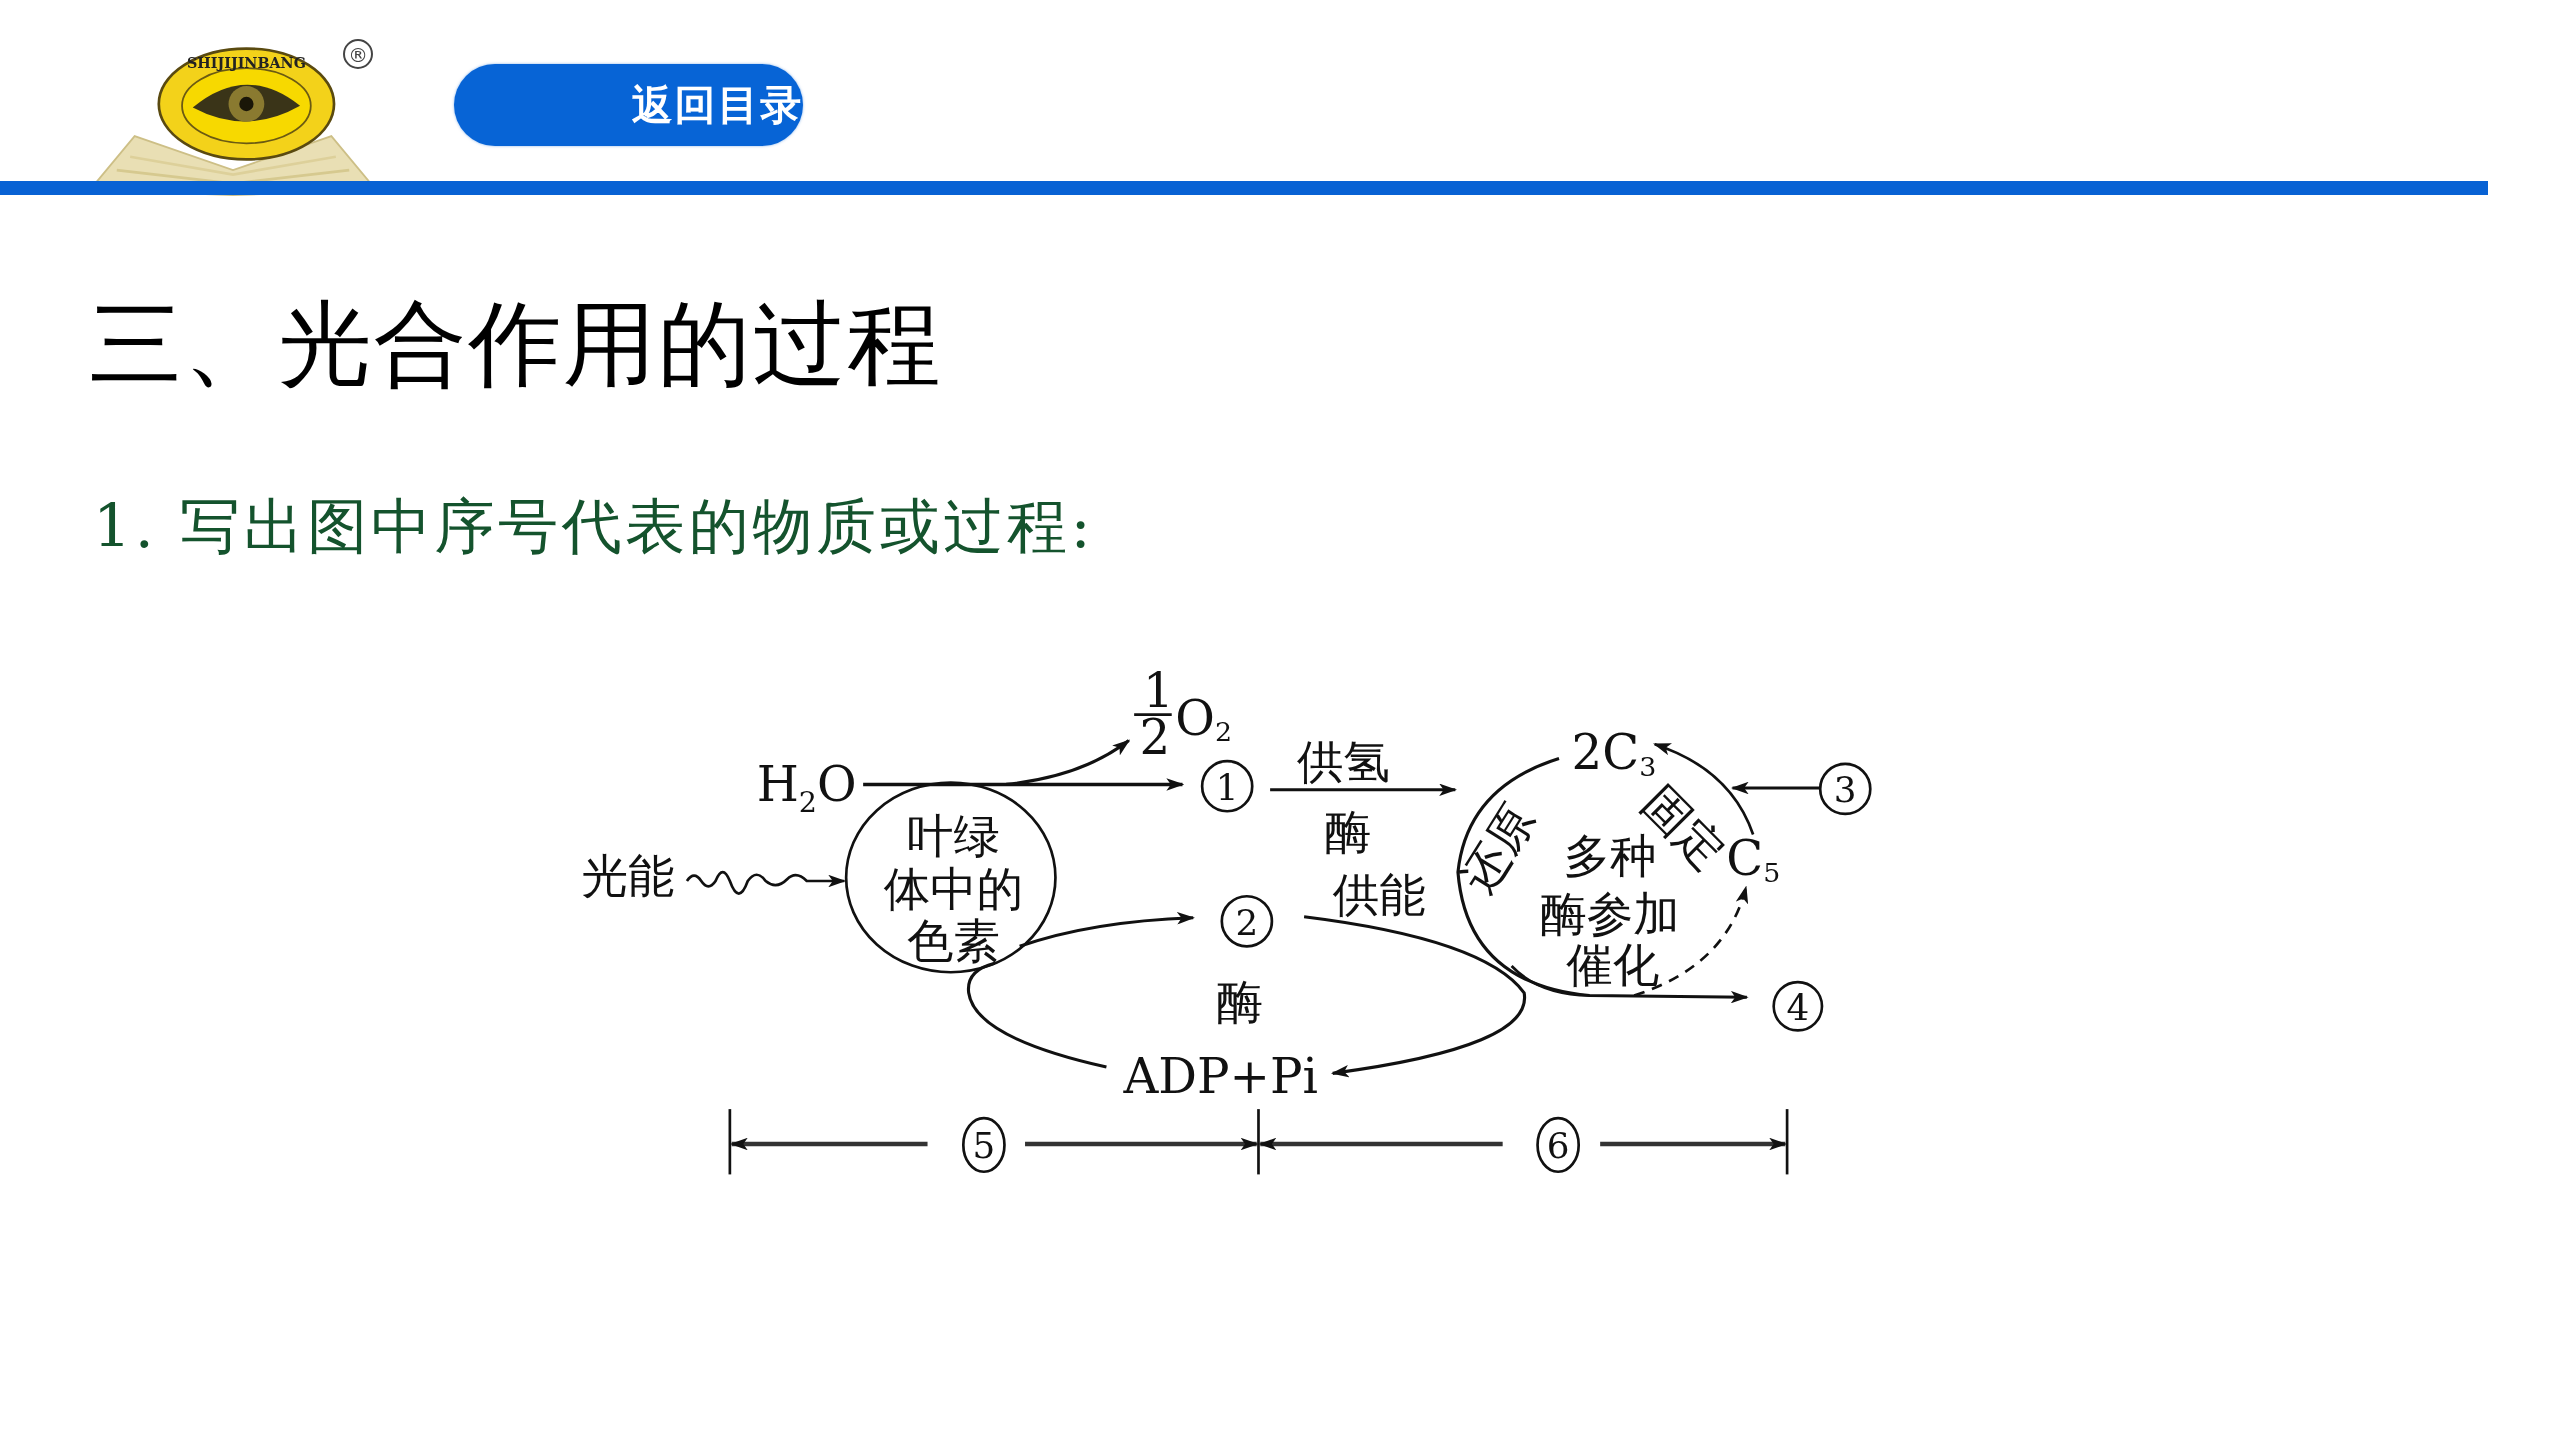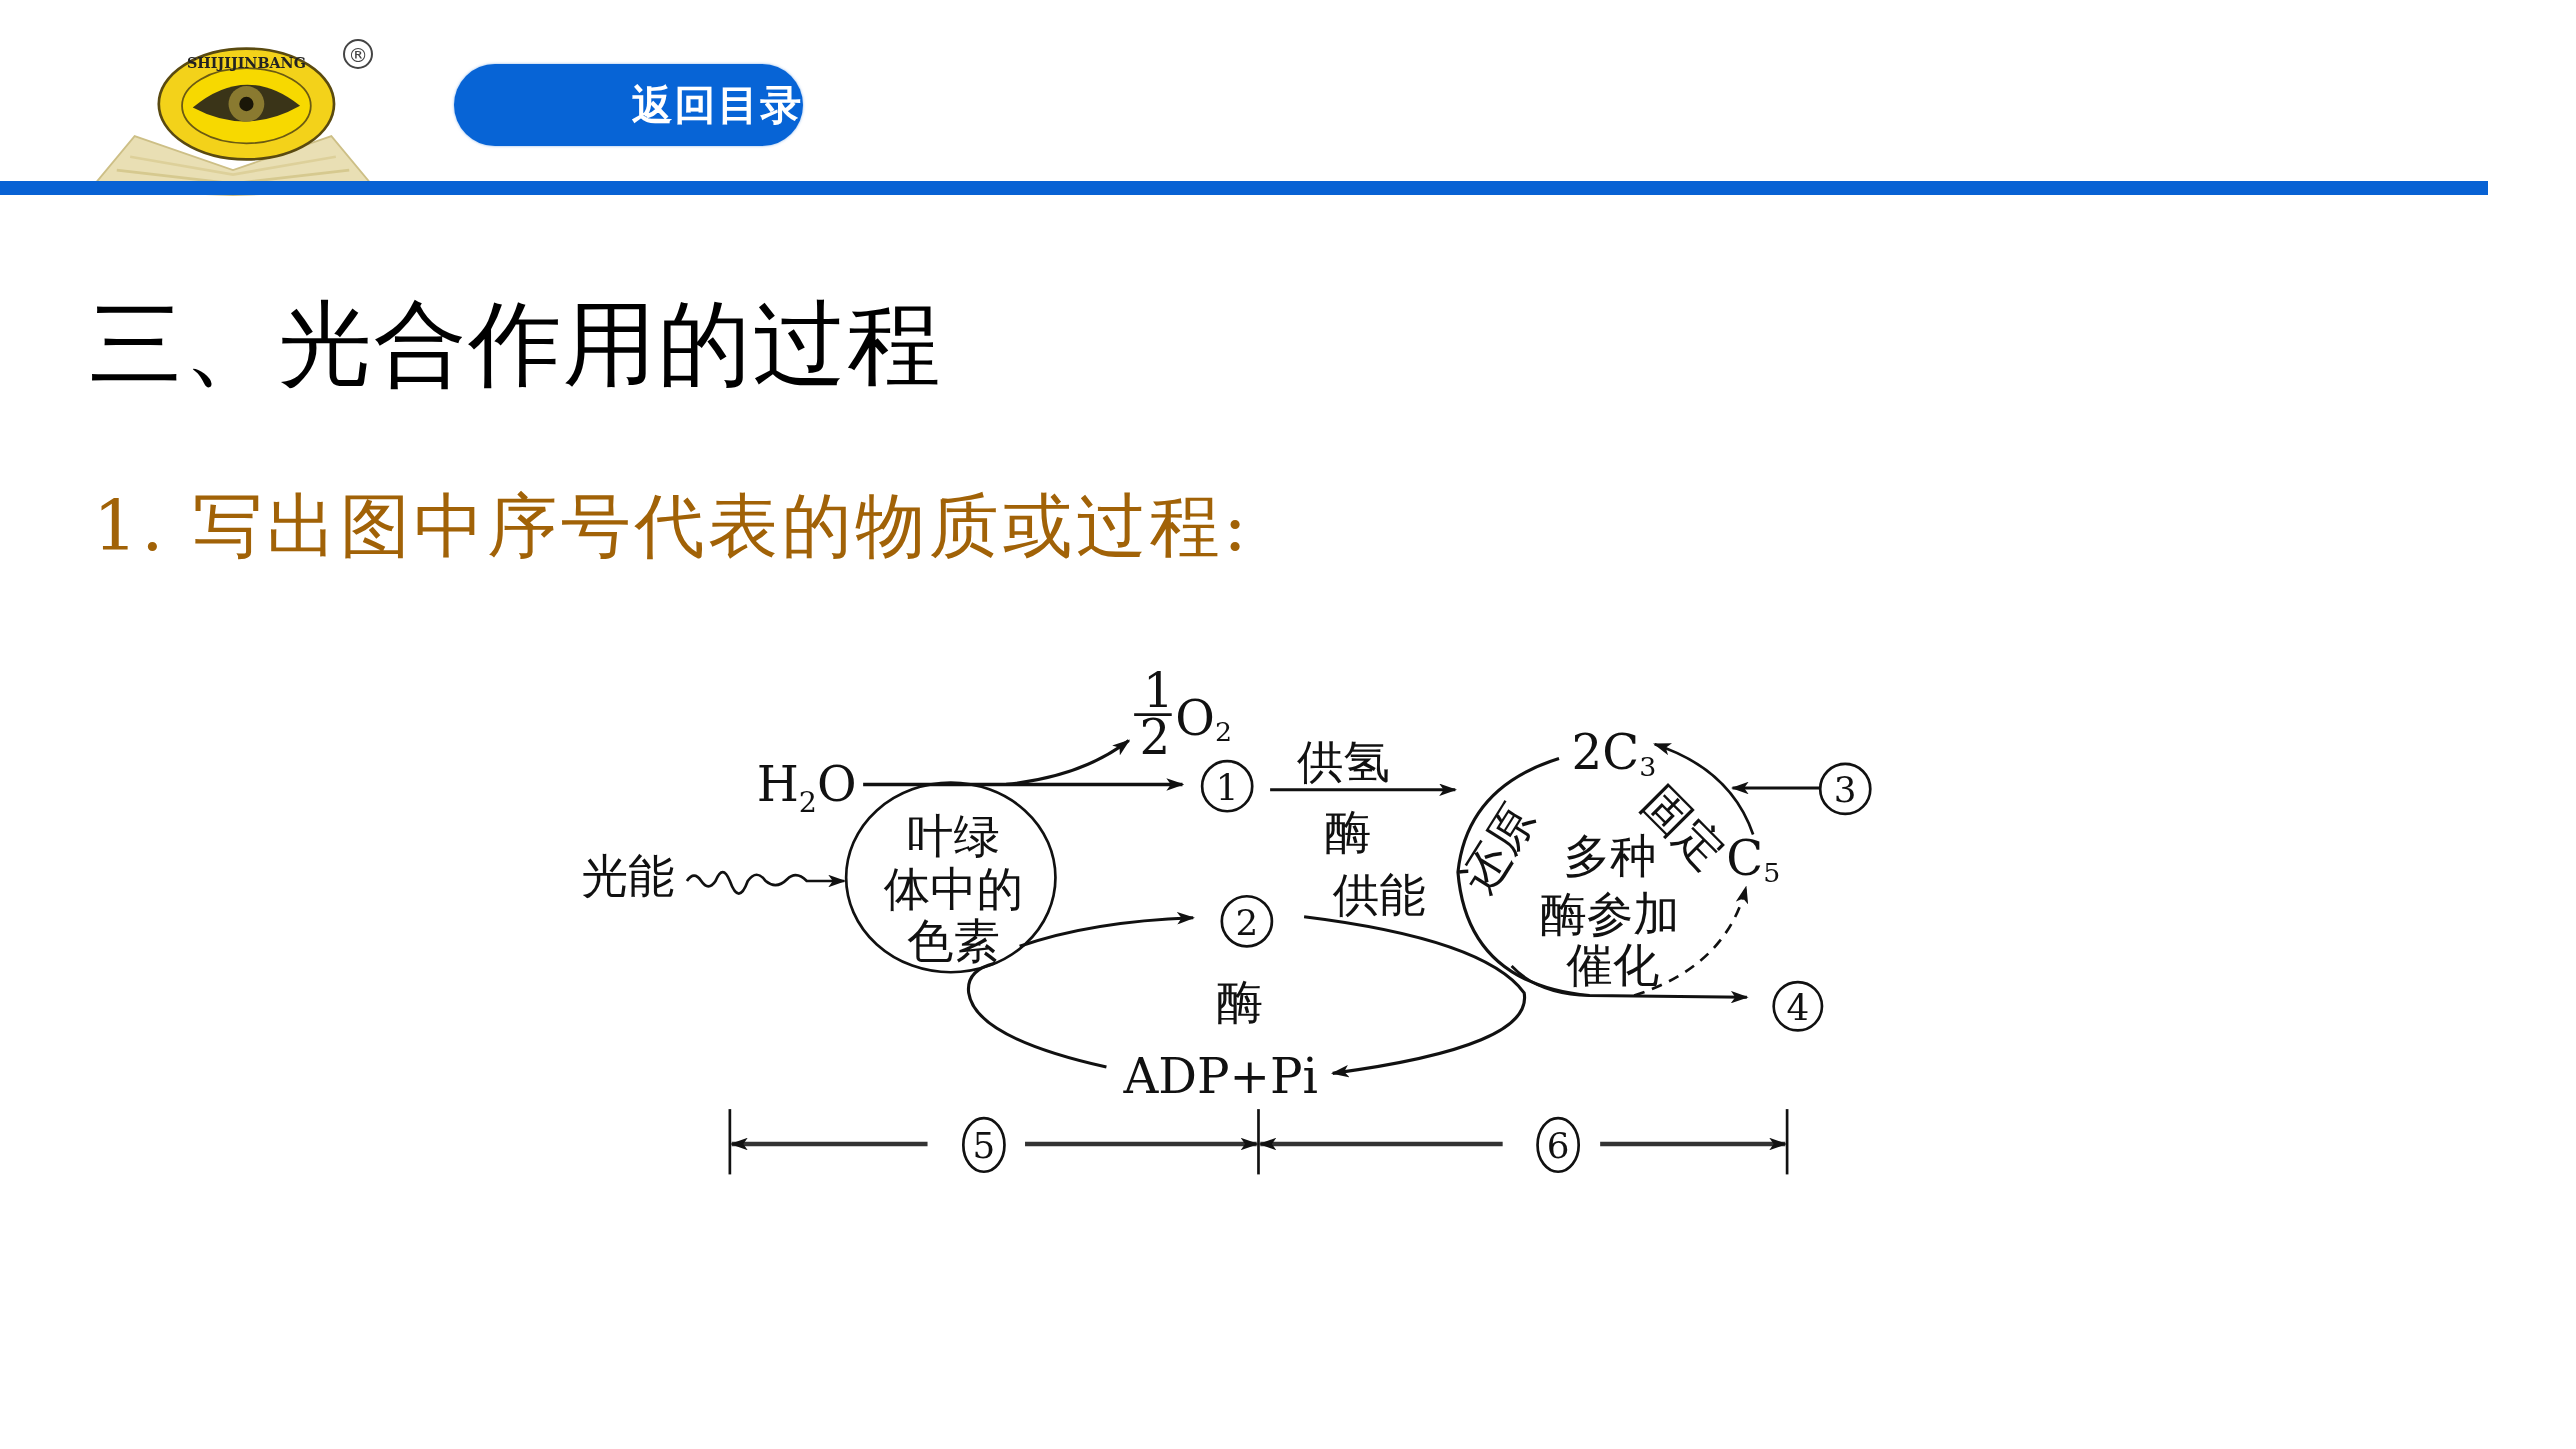--- a/index.html
+++ b/index.html
@@ -3,21 +3,21 @@
 <meta charset="utf-8">
 <style>
   html, body { margin: 0; padding: 0; background: #ffffff; }
   body { width: 2576px; height: 1449px; position: relative; overflow: hidden; font-family: "DejaVu Serif", "Liberation Serif", serif; }
   .abs { position: absolute; }
   .logo { left: 81px; top: 36px; width: 304px; height: 161px; text-align: right; }
   .reg { left: 343px; top: 39px; width: 30px; height: 30px; border: 2.7px solid #444; border-radius: 50%; font-family: "DejaVu Sans", sans-serif; font-size: 19.7px; line-height: 30px; text-align: center; color: #444; box-sizing: border-box; }
   .back-btn { left: 454px; top: 64px; width: 349px; height: 82px; border-radius: 41px; background: #0764d6; color: #fff; font-family: "DejaVu Sans", sans-serif; font-weight: bold; font-size: 41px; line-height: 82px; text-align: right; letter-spacing: 1.8px; cursor: pointer; box-shadow: 0 0 2.7px rgba(7,100,214,0.5); }
   .band { left: 0; top: 181px; width: 2488px; height: 14.3px; background: #0862d4; }
   .section-title { left: 89px; top: 288px; font-family: Liberation Serif, serif; font-size: 93px; line-height: 113px; color: #000; white-space: nowrap; letter-spacing: 1.8px; }
-  .question { left: 93px; top: 470px; font-family: "DejaVu Serif", serif; font-size: 70px; line-height: 113px; color: #a16207; white-space: nowrap; letter-spacing: 3.6px; }
+  .question { left: 93px; top: 470px; font-family: "DejaVu Serif", serif; font-size: 60px; line-height: 113px; color: #14532d; white-space: nowrap; letter-spacing: 3.6px; }
   .diagram { left: 0; top: 0; width: 2576px; height: 1449px; }
   .dtext { font-family: "DejaVu Sans", sans-serif; font-size: 52px; fill: #111; }
   .dserif { font-family: "DejaVu Serif", "Liberation Serif", serif; font-size: 54px; fill: #111; }
   .dnum { font-family: "DejaVu Serif", serif; font-size: 40px; fill: #111; }
 </style>
 </head>
 <body>
 
 <div class="abs logo">
   <svg width="304" height="161" viewBox="0 0 340 180">

